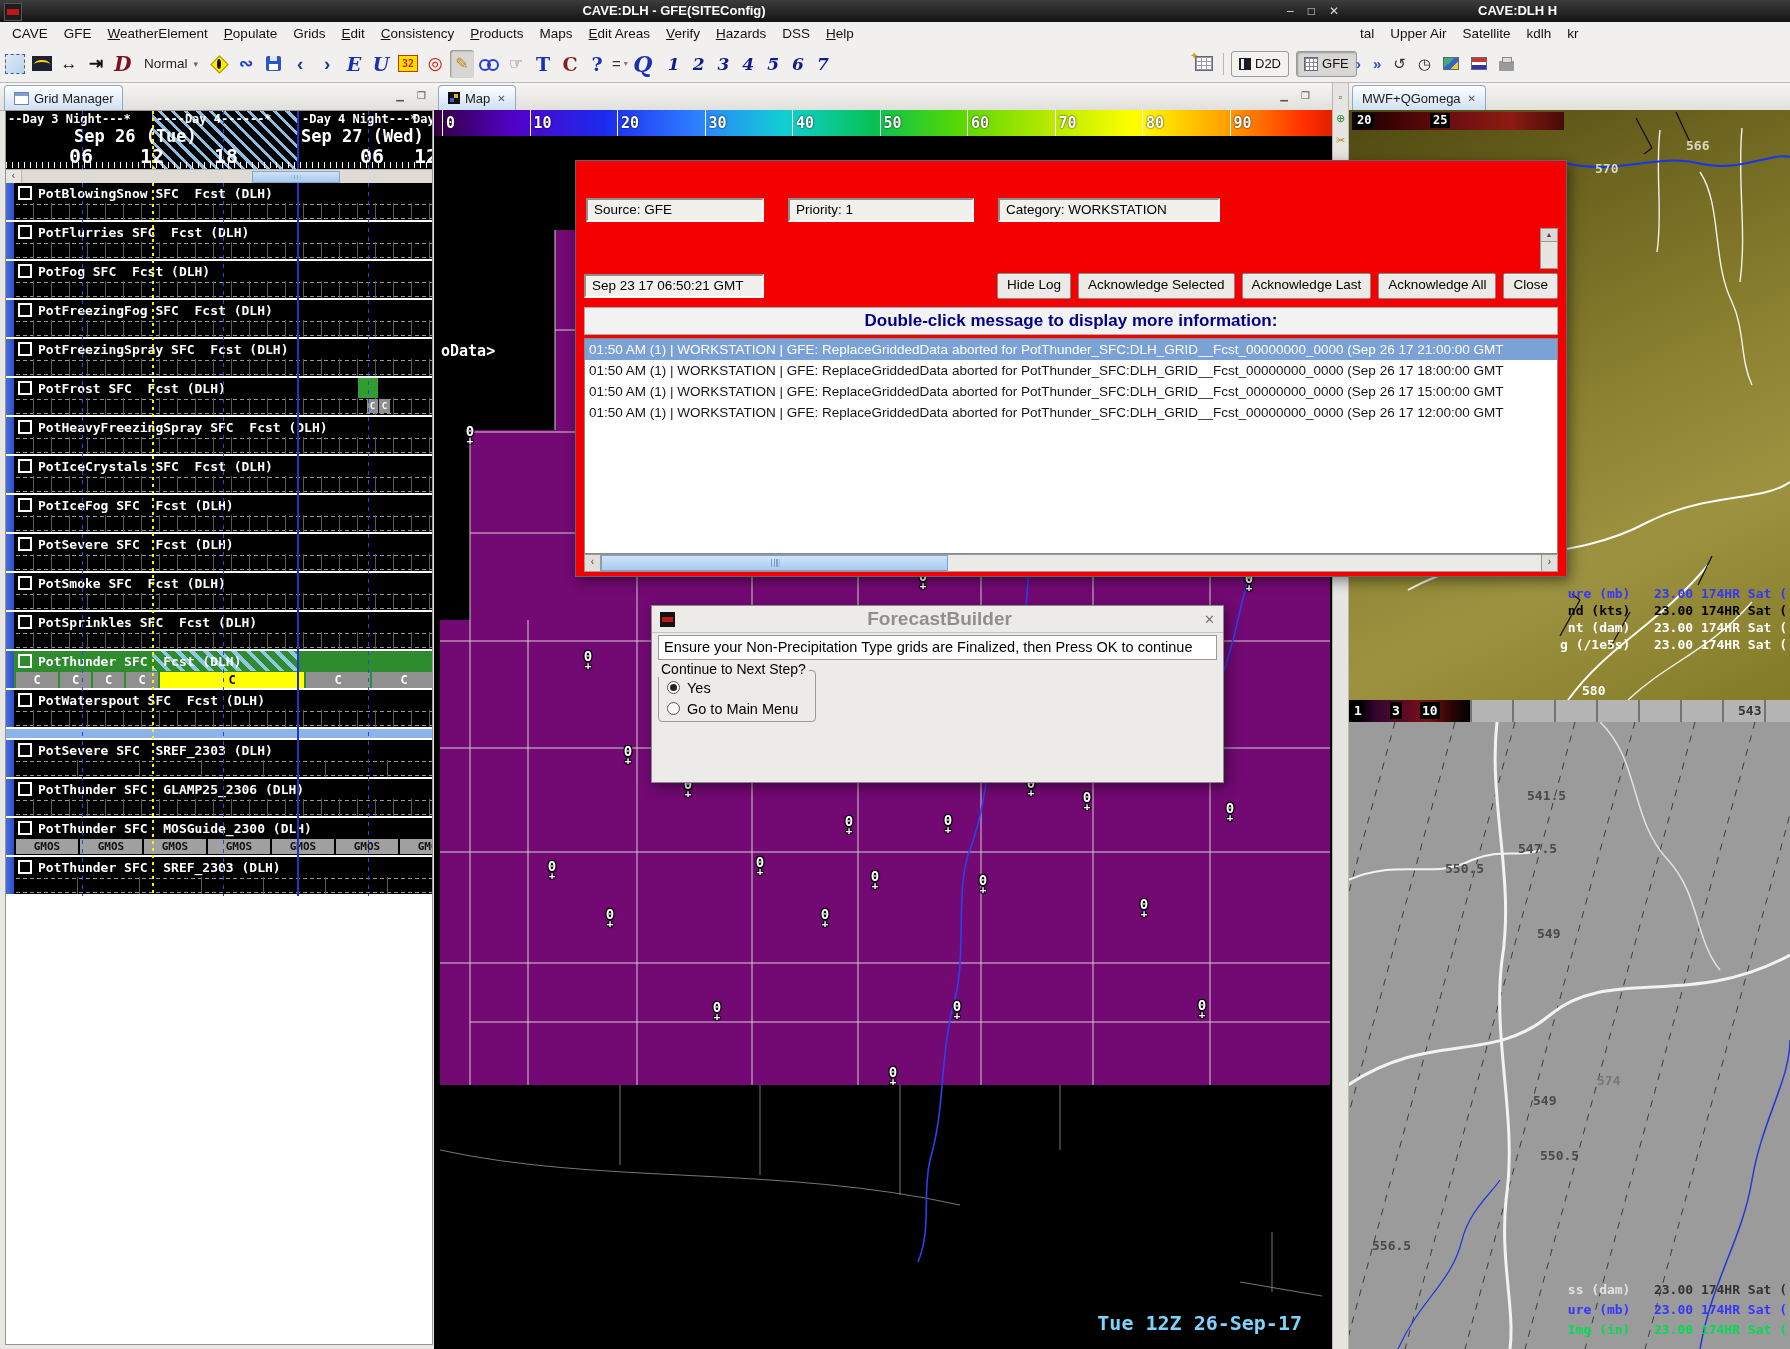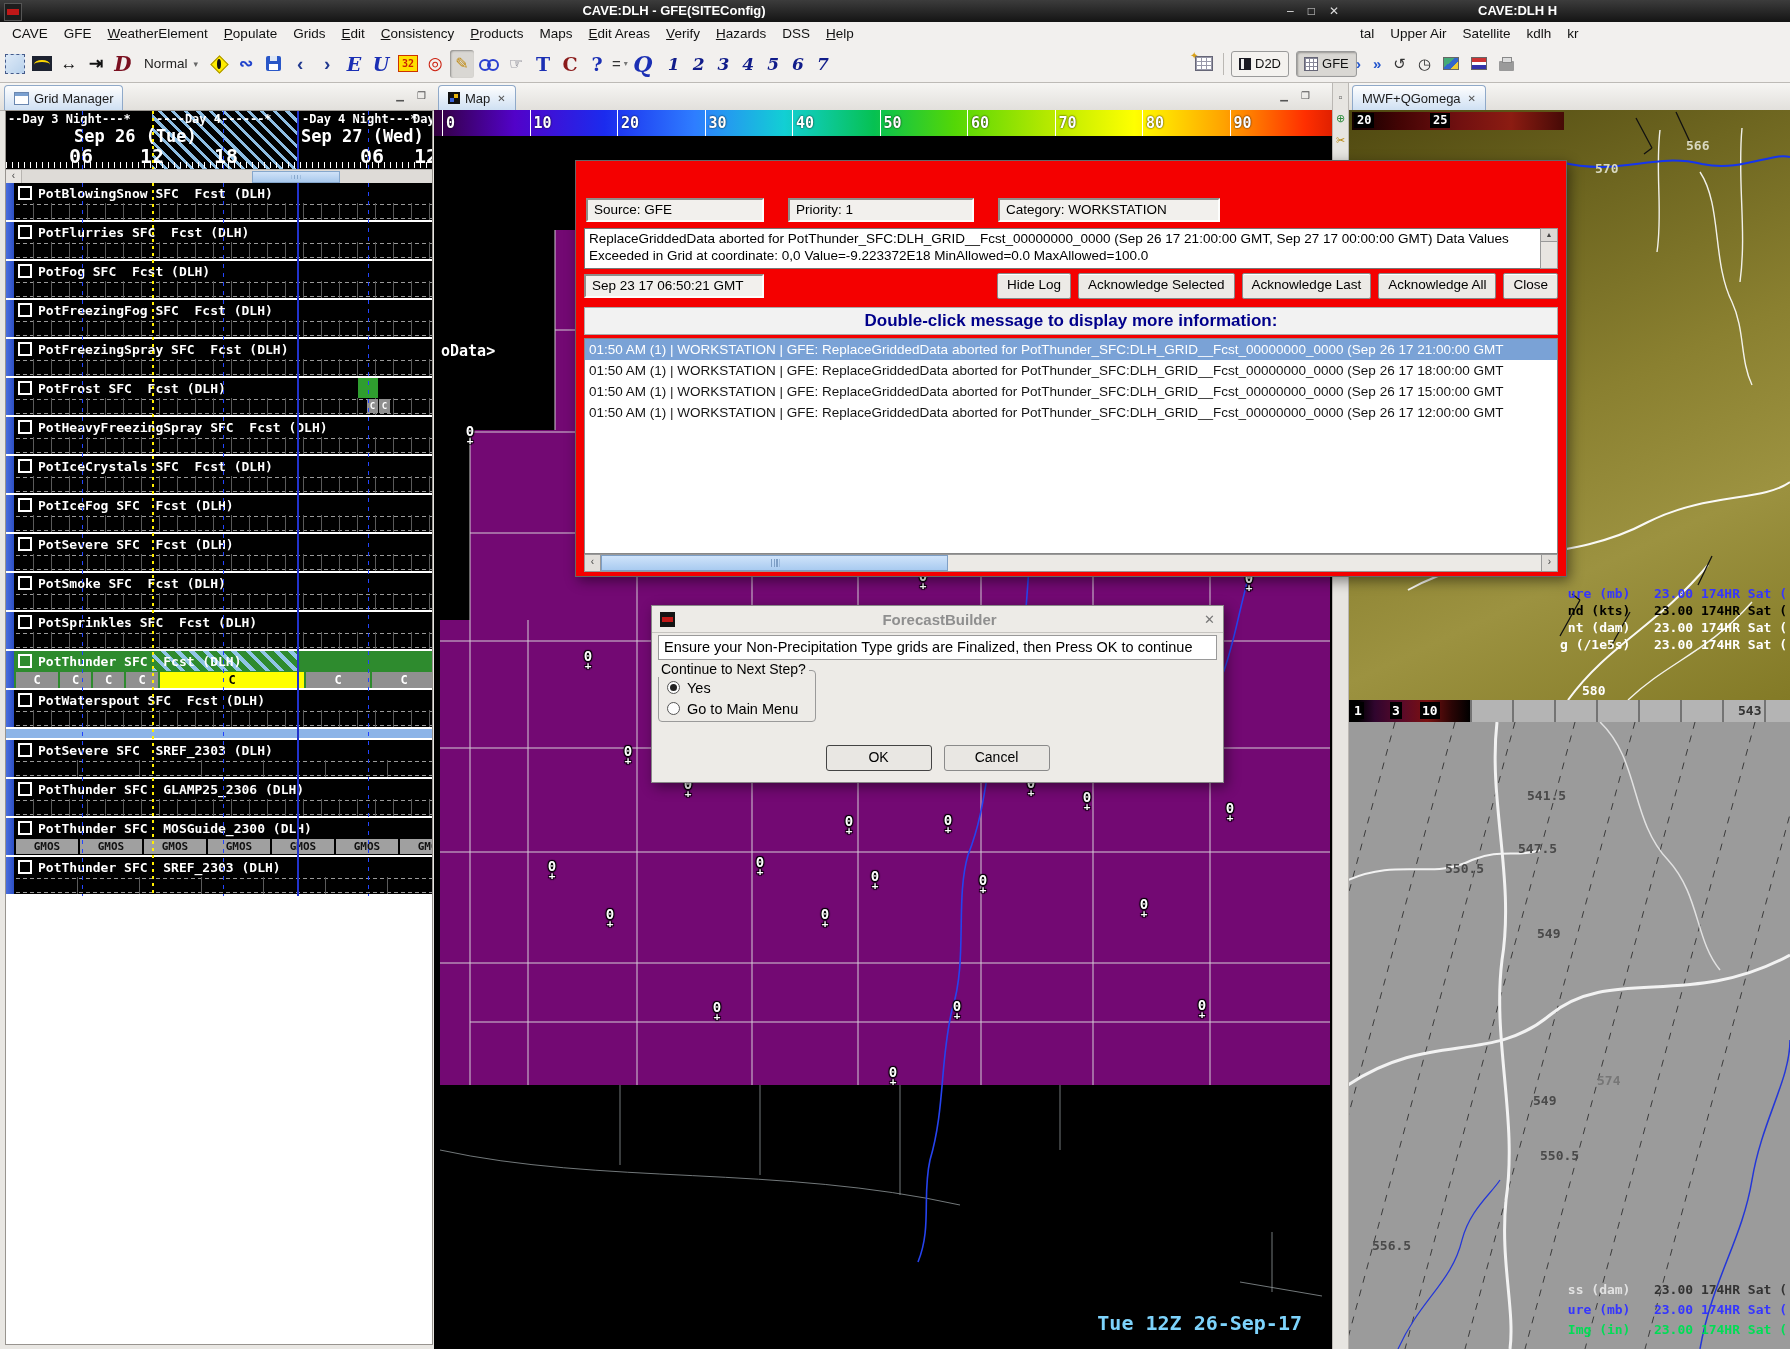--- a/index.html
+++ b/index.html
@@ -243,21 +243,21 @@
   .ad-hsb .thumb::after{content:"";position:absolute;left:50%;top:3px;bottom:3px;width:9px;transform:translateX(-50%);
         background:repeating-linear-gradient(90deg,#7e9fc6 0 1px,transparent 1px 3px);}
 
   
   .fb{position:absolute;left:651px;top:605px;width:571px;height:176px;background:#edebe7;border:1px solid #888;
       box-shadow:3px 4px 12px rgba(0,0,0,.45);z-index:45;}
   .fb-titlebar{position:absolute;left:0;right:0;top:0;height:26px;border-bottom:1px solid #c6c4c0;
                display:flex;align-items:center;padding:0 8px;}
   .fb-icon{width:15px;height:15px;background:#141414;position:relative;flex:none;}
   .fb-icon::after{content:"";position:absolute;left:2px;top:5px;right:2px;height:5px;background:#c01818;}
-  .fb-title{flex:1;text-align:center;font-weight:bold;font-size:15px;color:#8f8f8f;}
+  .fb-title{flex:1;text-align:center;font-weight:bold;font-size:19px;color:#8f8f8f;}
   .fb-close{color:#777;font-size:13px;flex:none;}
   .fb-msg{position:absolute;left:6px;right:6px;top:29px;height:23px;background:#fff;border:1px solid #999;
           font-size:14.5px;line-height:22px;padding-left:5px;color:#000;white-space:nowrap;overflow:hidden;}
   .fb-group{position:absolute;left:6px;top:64px;width:156px;height:50px;border:1px solid #9a9a9a;border-radius:4px;}
   .fb-glabel{position:absolute;top:-10px;left:-1px;background:#edebe7;padding:0 3px;font-size:14px;color:#000;white-space:nowrap;}
   .fb-opts{position:absolute;left:8px;top:6px;right:2px;}
   .fb-opt{display:flex;align-items:center;gap:7px;height:21px;font-size:14.5px;color:#000;white-space:nowrap;}
   .rb{width:11px;height:11px;border-radius:50%;background:#fdfdfd;border:1px solid #555;position:relative;flex:none;}
   .rb.on::after{content:"";position:absolute;inset:2px;background:#222;border-radius:50%;}
   .fb-buttons{position:absolute;left:0;right:0;bottom:11px;display:flex;justify-content:center;gap:12px;}
@@ -681,21 +681,20 @@
           <span class="rp-label blue" style="left: 415px; top: 569px;">26</span>
         </div>
       <div class="rp-legend2" id="rp-legend-bottom"><div><span style="color: rgb(226, 226, 226);">ss (dam)</span><span style="color: rgb(51, 51, 51);">   23.00 174HR Sat (</span></div><div><span style="color: rgb(53, 53, 255);">ure (mb)</span><span style="color: rgb(53, 53, 255);">   23.00 174HR Sat (</span></div><div><span style="color: rgb(0, 221, 85);">Img (in)</span><span style="color: rgb(0, 221, 85);">   23.00 174HR Sat (</span></div></div>
     </div>
   </div>
 
   <div class="alert">
     <div class="ad-field" style="left:10px;width:168px;">Source: GFE</div>
     <div class="ad-field" style="left:212px;width:176px;">Priority: 1</div>
     <div class="ad-field" style="left:422px;width:212px;">Category: WORKSTATION</div>
-    <div class="ad-msg">ReplaceGriddedData aborted for PotThunder_SFC:DLH_GRID__Fcst_00000000_0000 (Sep 26 17 21:00:00 GMT, Sep 27 17 00:00:00 GMT) Data Values Exceeded in Grid at coordinate: 0,0 Value=-9.223372E18 MinAllowed=0.0 MaxAllowed=100.0</div>
     <div class="ad-msg-sb">
       <span>▲</span>
     </div>
     <div class="ad-stamp">Sep 23 17 06:50:21 GMT</div>
     <div class="ad-buttons" id="ad-buttons">
         <span class="btn">Hide Log</span>
         <span class="btn">Acknowledge Selected</span>
         <span class="btn">Acknowledge Last</span>
         <span class="btn">Acknowledge All</span>
         <span class="btn">Close</span>
@@ -727,19 +726,15 @@
           <div class="fb-opt">
             <span class="rb on"></span>
             <span>Yes</span>
           </div>
           <div class="fb-opt">
             <span class="rb"></span>
             <span>Go to Main Menu</span>
           </div>
         </div>
     </div>
-    <div class="fb-buttons">
-      <span class="fb-btn default">OK</span>
-      <span class="fb-btn">Cancel</span>
-    </div>
   </div>
 
 </div>
 
 </body></html>

